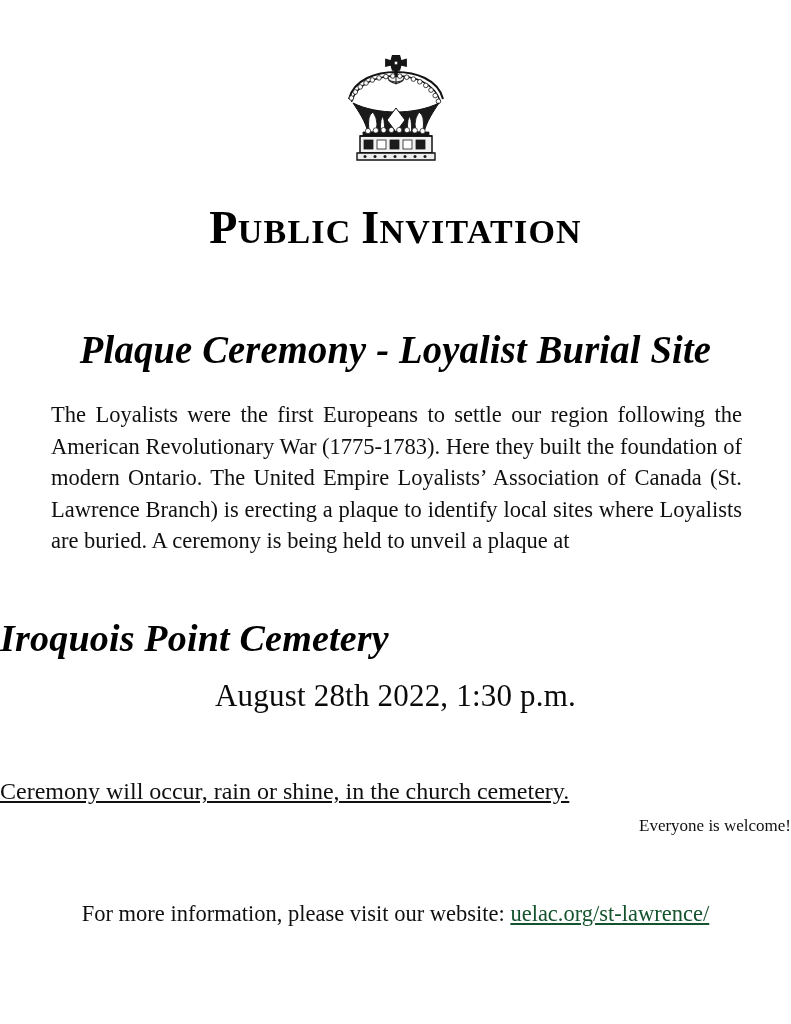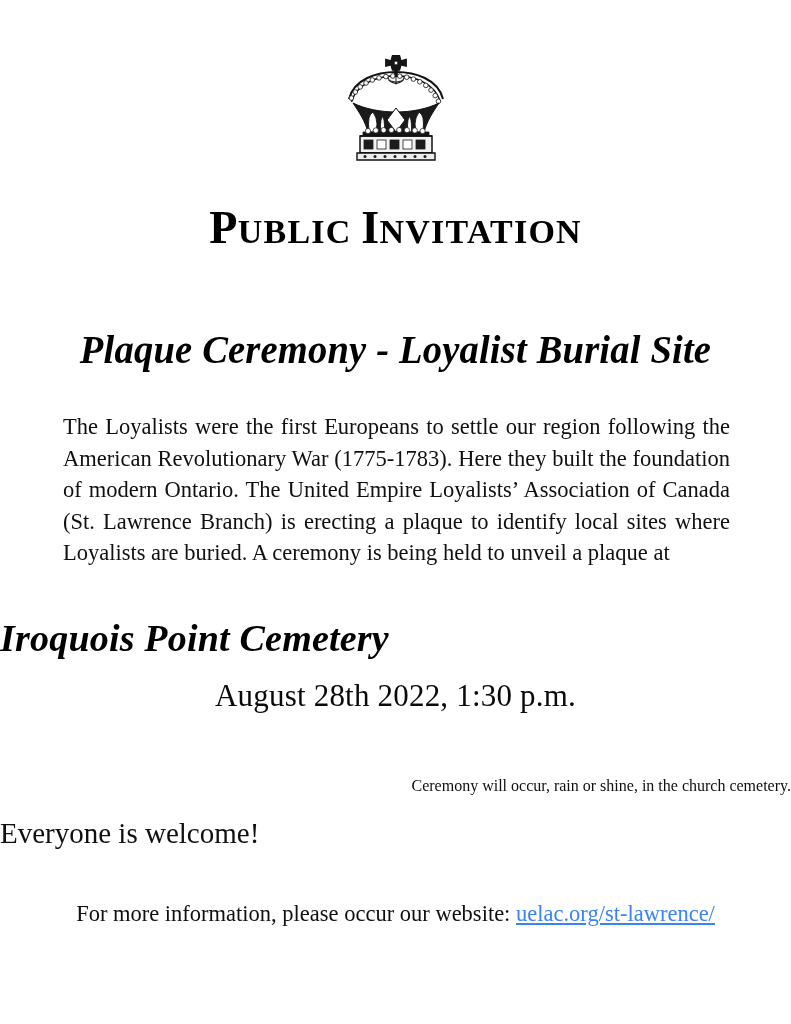--- a/index.html
+++ b/index.html
@@ -76,21 +76,21 @@
     position: absolute;
     top: 395px;
     left: 47px;
     width: 699px;
     text-align: justify;
     text-justify: inter-word;
     font-size: 22.5px;
     line-height: 31.5px;
     color: #101010;
   }
-  .body-copy p { margin: 16px; }
+  .body-copy p { margin: 4px; }
 
   
   .venue {
     position: absolute;
     top: 617px;
     left: 0;
     width: 791px;
     font-style: italic;
     font-weight: bold;
     font-size: 38px;
@@ -109,50 +109,51 @@
     letter-spacing: 0.2px;
     color: #0a0a0a;
   }
 
   
   .note-rain {
     position: absolute;
     top: 776px;
     left: 0;
     width: 791px;
+    text-align: left;
+    font-size: 24px;
+    line-height: 1.3;
+    color: #101010;
+    text-decoration: underline;
+  }
+  .note-welcome {
+    position: absolute;
+    top: 815px;
+    left: 0;
+    width: 791px;
     text-align: right;
-    font-size: 16px;
-    line-height: 1.3;
-    color: #101010;
-  }
-  .note-welcome {
-    position: absolute;
-    top: 815px;
-    left: 0;
-    width: 791px;
-    text-align: left;
-    font-size: 29px;
+    font-size: 17px;
     line-height: 1.3;
     color: #101010;
   }
 
   
   .footer {
     position: absolute;
     top: 899px;
     left: 0;
     width: 791px;
     text-align: center;
     font-size: 22.5px;
     line-height: 1.3;
     color: #101010;
   }
   .footer a,
   .footer .weblink {
-    color: #3b82f6;
+    color: #14532d;
     text-decoration: underline;
     text-underline-offset: 2px;
   }
 </style>
 </head>
 <body>
 
 <div class="page">
 
   <div class="crown-wrap">
@@ -246,16 +247,16 @@
   </div>
 
   <div class="venue">Iroquois Point Cemetery</div>
 
   <div class="datetime">August 28th 2022, 1:30 p.m.</div>
 
   <div class="note-rain">Ceremony will occur, rain or shine, in the church cemetery.</div>
   <div class="note-welcome">Everyone is welcome!</div>
 
   <div class="footer">
-    <span>For more information, please occur our website: </span><a class="weblink" href="#">uelac.org/st-lawrence/</a>
+    <span>For more information, please visit our website: </span><a class="weblink" href="#">uelac.org/st-lawrence/</a>
   </div>
 
 </div>
 
 </body></html>

